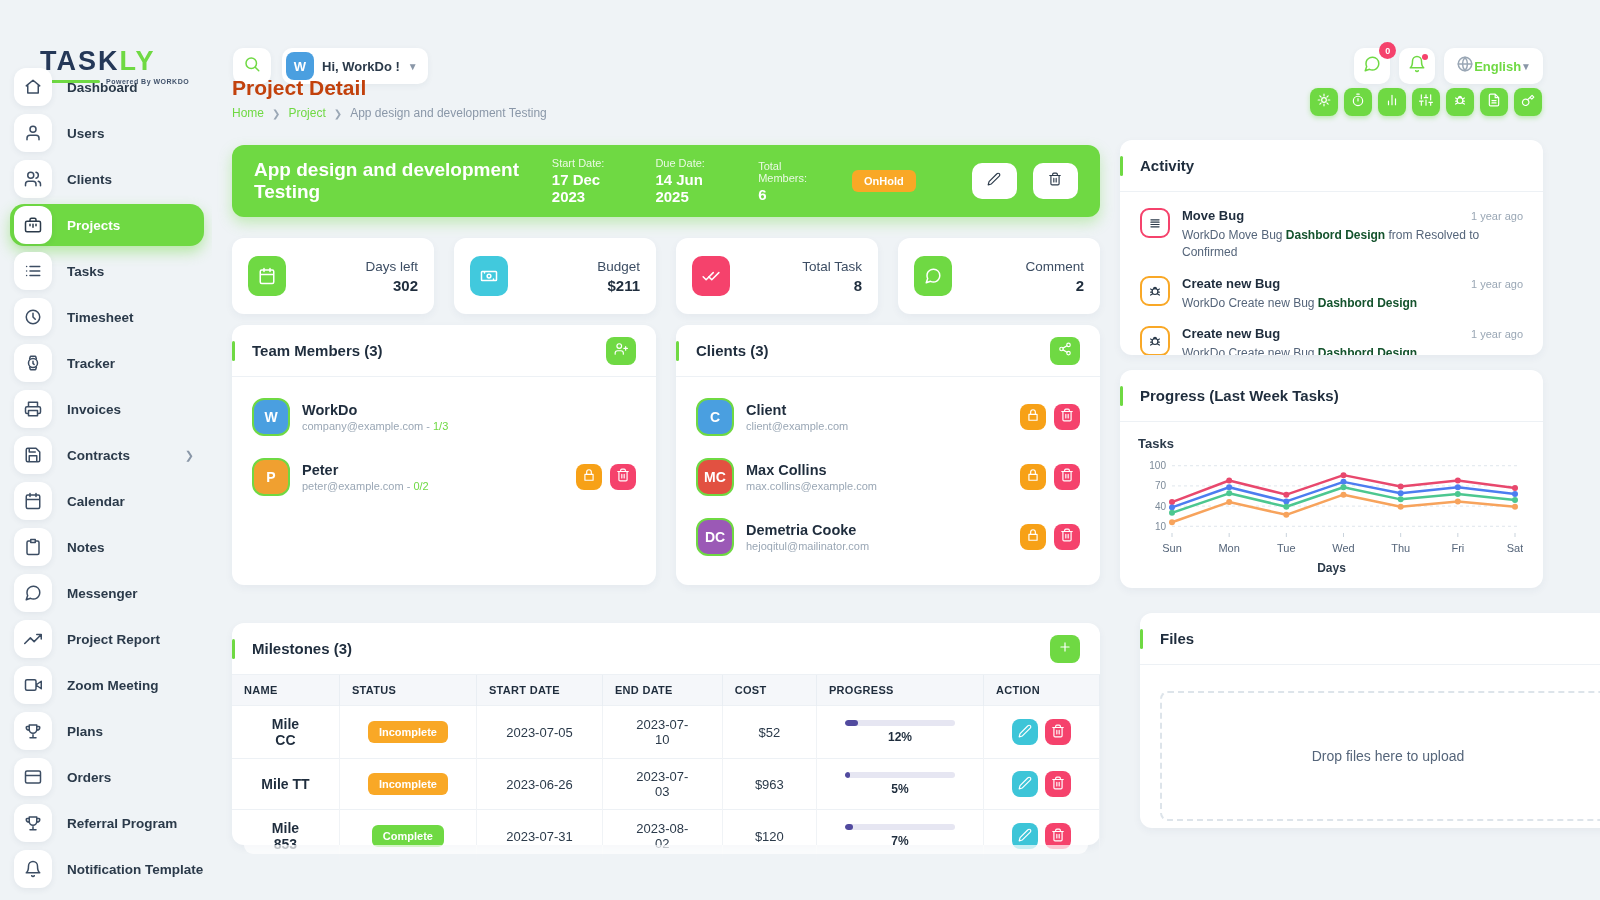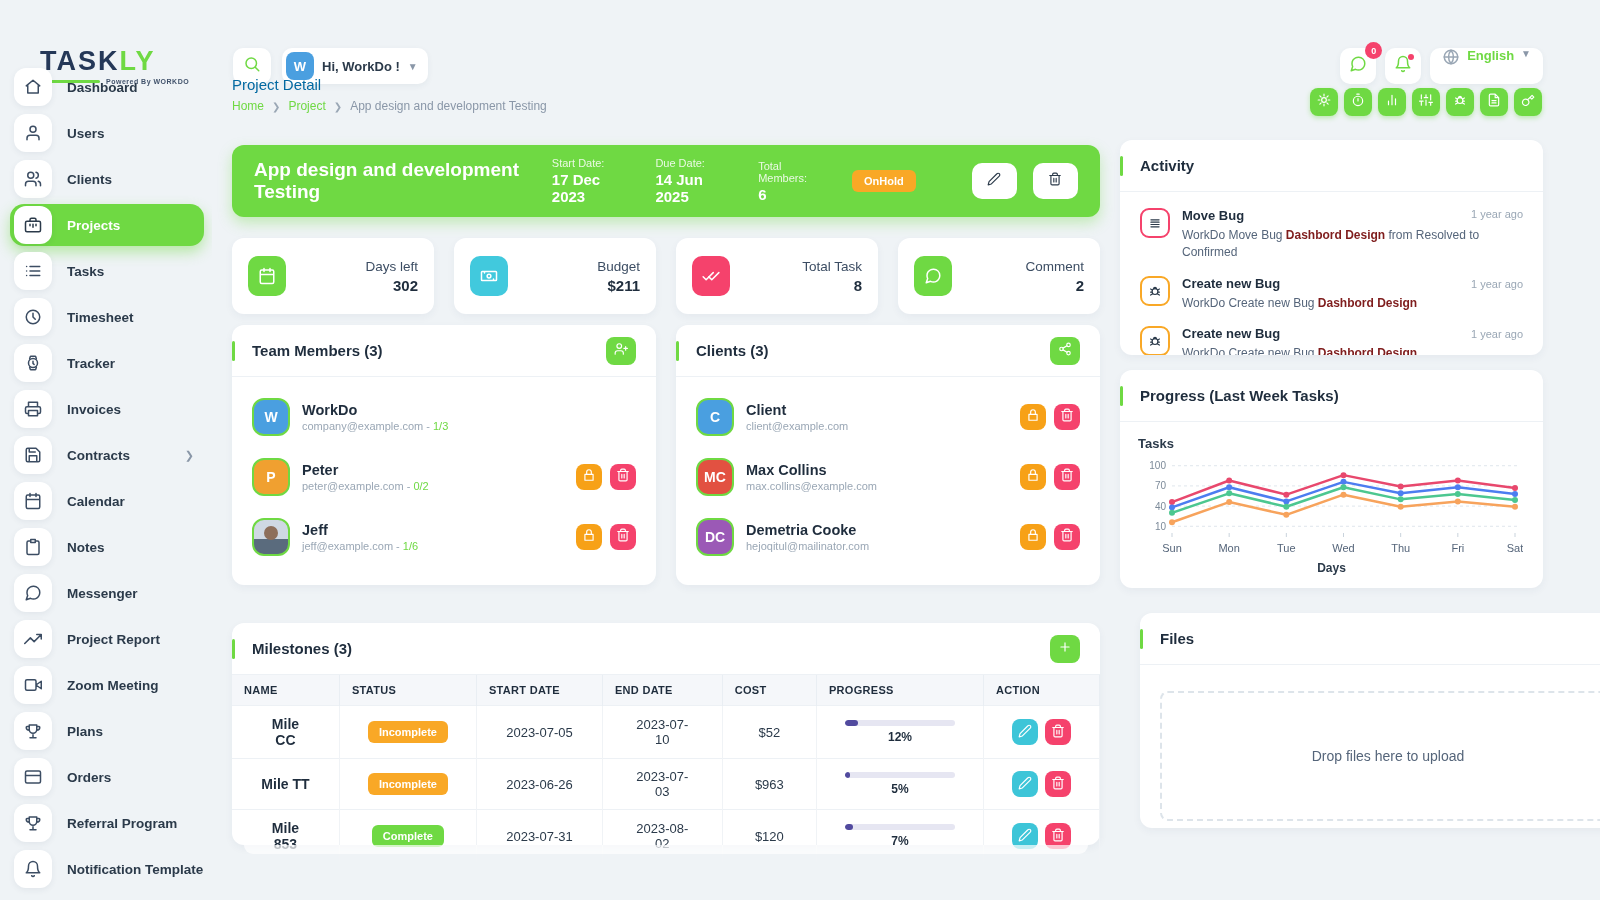--- a/index.html
+++ b/index.html
@@ -17,39 +17,39 @@
   .iconbtn-white { background:#fff; border-radius:10px; box-shadow:0 2px 6px rgba(40,60,90,.06); display:flex; align-items:center; justify-content:center; cursor:pointer; }
   .search-btn { width:38px; height:36px; margin-left:23px; color:#6fd943; }
   .greet { height:36px; background:#fff; border-radius:10px; box-shadow:0 2px 6px rgba(40,60,90,.06); display:flex; align-items:center; gap:8px; padding:0 10px 0 4px; margin-left:11px; cursor:pointer; }
   .greet .av { width:28px; height:28px; border-radius:8px; background:#4a9fe0; color:#fff; font-size:13px; font-weight:bold; display:flex; align-items:center; justify-content:center; }
   .greet .gtxt { font-size:13px; font-weight:bold; color:#2b3a4a; }
   .chev { color:#8a97a8; font-size:10px; }
   .top-right { margin-left:auto; display:flex; align-items:center; gap:9px; padding-right:57px; }
   .round-ic { width:36px; height:36px; position:relative; color:#6fd943; }
   .badge { position:absolute; top:-6px; right:-6px; min-width:17px; height:17px; border-radius:9px; background:#f5426c; color:#fff; font-size:9px; font-weight:bold; display:flex; align-items:center; justify-content:center; padding:0 4px; }
   .dot { position:absolute; top:6px; right:7px; width:6px; height:6px; border-radius:50%; background:#f5426c; }
-  .lang { height:36px; background:#fff; border-radius:10px; box-shadow:0 2px 6px rgba(40,60,90,.06); display:flex; align-items:flex-start; gap:7px; padding:0 12px; cursor:pointer; }
+  .lang { height:36px; background:#fff; border-radius:10px; box-shadow:0 2px 6px rgba(40,60,90,.06); display:flex; align-items:center; gap:0; padding:0 12px; cursor:pointer; }
   .lang .globe { color:#9aa7b5; }
   .lang .ltxt { color:#6fd943; font-size:13px; font-weight:bold; }
 
   
   .sidebar { position:absolute; left:0; top:62px; width:212px; height:838px; overflow:hidden; }
   .side-item { display:flex; align-items:center; gap:15px; height:42px; margin:4px 8px 4px 10px; padding-left:4px; cursor:pointer; position:relative; }
   .side-ico { width:38px; height:38px; background:#fff; border-radius:12px; box-shadow:0 2px 6px rgba(40,60,90,.07); display:flex; align-items:center; justify-content:center; color:#3c4d63; flex:0 0 38px; }
   .side-label { font-size:13.5px; font-weight:bold; color:#2b3a4a; white-space:nowrap; }
   .side-item.active { background:#6fd943; border-radius:14px; box-shadow:0 6px 14px rgba(111,217,67,.45); padding-left:4px; }
   .side-item.active .side-ico { background:#fff; color:#2b3a4a; }
   .side-item.active .side-label { color:#fff; }
   .side-chev { margin-left:auto; margin-right:10px; color:#8a97a8; font-size:11px; }
   svg.ic { width:18px; height:18px; }
   svg.ic-sm { width:14px; height:14px; }
 
   
   .main { position:absolute; left:232px; top:76px; width:868px; }
-  .page-title { font-size:15px; font-weight:normal; color:#0369a1; }
+  .page-title { font-size:21px; font-weight:bold; color:#c2410c; }
   .crumbs { margin-top:6px; font-size:12px; display:flex; gap:8px; align-items:center; }
   .crumbs .c-link { color:#6fd943; cursor:pointer; }
   .crumbs .c-sep { color:#9aa7b5; font-size:10px; }
   .crumbs .c-cur { color:#8a97a8; }
 
   .mini-toolbar { position:absolute; left:1310px; top:88px; display:flex; gap:6px; }
   .tb-btn { width:28px; height:28px; background:#6fd943; border-radius:8px; color:#fff; display:flex; align-items:center; justify-content:center; cursor:pointer; box-shadow:0 2px 5px rgba(111,217,67,.4); }
 
   .banner { position:absolute; left:232px; top:145px; width:868px; height:72px; background:#6fd943; border-radius:12px; display:flex; align-items:center; padding:0 22px; box-shadow:0 6px 14px rgba(111,217,67,.35); }
   .banner-title { font-size:19px; font-weight:bold; color:#fff; width:330px; }
@@ -104,21 +104,21 @@
   .row-actions { display:flex; gap:7px; }
 
   
   #activity-card { left:1120px; top:140px; width:423px; height:215px; overflow:hidden; }
   .act-list { padding:16px 20px 0 20px; }
   .act-item { display:flex; margin-bottom:14px; }
   .act-ico { width:30px; height:30px; border-radius:9px; border:2px solid; background:#fff; display:flex; align-items:center; justify-content:center; color:#2b3a4a; flex:0 0 30px; }
   .act-body { margin-left:12px; flex:1; }
   .act-title { font-size:13px; font-weight:bold; color:#1f2d3d; }
   .act-desc { font-size:12px; color:#55657a; margin-top:4px; line-height:1.45; }
-  .act-desc b { color:#7f1d1d; }
+  .act-desc b { color:#14532d; }
   .act-time { font-size:11px; color:#9aa7b5; white-space:nowrap; margin-left:8px; }
 
   #progress-card { left:1120px; top:370px; width:423px; height:218px; }
   .chart-wrap { padding:14px 18px 0 18px; }
   .chart-axis-title { font-size:13px; font-weight:bold; color:#2b3a4a; }
   .chart-xlabel { text-align:center; font-size:12px; font-weight:bold; color:#2b3a4a; margin-top:2px; }
 
   #files-card { left:1140px; top:613px; width:496px; height:215px; }
   .dropzone { margin:26px 20px 0 20px; height:130px; border:2px dashed #dde4ea; border-radius:8px; display:flex; align-items:center; justify-content:center; cursor:pointer; }
   .drop-txt { font-size:14px; color:#55657a; }
@@ -464,39 +464,20 @@
         <span class="p-info">
       <div class="p-name">WorkDo</div>
       <div class="p-mail">company@example.com - <span class="p-ratio">1/3</span></div>
     </span>
       </div>
       <div class="p-row">
         <span class="p-av" style="background:#f0a030">P</span>
         <span class="p-info">
       <div class="p-name">Peter</div>
       <div class="p-mail">peter@example.com - <span class="p-ratio">0/2</span></div>
-    </span>
-        <span class="p-actions">
-       <span class="sq-btn sq-orange">
-            <span><svg class="ic-sm" viewBox="0 0 24 24" fill="none" stroke="currentColor" stroke-width="2" stroke-linecap="round" stroke-linejoin="round">
-                <path d="M5 11h14v10H5zM8 11V7a4 4 0 0 1 8 0v4"></path>
-              </svg></span>
-          </span>
-       <span class="sq-btn sq-pink">
-            <span><svg class="ic-sm" viewBox="0 0 24 24" fill="none" stroke="currentColor" stroke-width="2" stroke-linecap="round" stroke-linejoin="round">
-                <path d="M3 6h18M8 6V4a2 2 0 0 1 2-2h4a2 2 0 0 1 2 2v2M19 6v14a2 2 0 0 1-2 2H7a2 2 0 0 1-2-2V6M10 11v6M14 11v6"></path>
-              </svg></span>
-          </span>
-     </span>
-      </div>
-      <div class="p-row">
-        <span class="p-av photo"></span>
-        <span class="p-info">
-      <div class="p-name">Jeff</div>
-      <div class="p-mail">jeff@example.com - <span class="p-ratio">1/6</span></div>
     </span>
         <span class="p-actions">
        <span class="sq-btn sq-orange">
             <span><svg class="ic-sm" viewBox="0 0 24 24" fill="none" stroke="currentColor" stroke-width="2" stroke-linecap="round" stroke-linejoin="round">
                 <path d="M5 11h14v10H5zM8 11V7a4 4 0 0 1 8 0v4"></path>
               </svg></span>
           </span>
        <span class="sq-btn sq-pink">
             <span><svg class="ic-sm" viewBox="0 0 24 24" fill="none" stroke="currentColor" stroke-width="2" stroke-linecap="round" stroke-linejoin="round">
                 <path d="M3 6h18M8 6V4a2 2 0 0 1 2-2h4a2 2 0 0 1 2 2v2M19 6v14a2 2 0 0 1-2 2H7a2 2 0 0 1-2-2V6M10 11v6M14 11v6"></path>
@@ -692,21 +673,21 @@
     <span class="card-title">Activity</span>
   </div>
   <div class="act-list" id="activity-list">
       <div class="act-item">
         <span class="act-ico" style="border-color:#f5426c">
           <svg class="ic-sm" viewBox="0 0 24 24" fill="none" stroke="currentColor" stroke-width="2" stroke-linecap="round" stroke-linejoin="round">
             <path d="M5 6.5h14M5 10.5h14M5 14.5h14M5 18.5h14"></path>
           </svg>
         </span>
     <span class="act-body">
-      <div style="display:flex;align-items:flex-start;">
+      <div style="display:flex;align-items:center;">
         <span class="act-title">Move Bug</span>
         <span class="act-time" style="margin-left:auto">1 year ago</span>
       </div>
       <div class="act-desc">WorkDo Move Bug <b>Dashbord Design</b> from Resolved to Confirmed</div>
     </span>
       </div>
       <div class="act-item">
         <span class="act-ico" style="border-color:#f9a826">
           <svg class="ic-sm" viewBox="0 0 24 24" fill="none" stroke="currentColor" stroke-width="2" stroke-linecap="round" stroke-linejoin="round">
             <path d="M12 8V5.5M7.5 10.5L4.5 8.5M7.5 14H4.5M7.5 17l-3 2M16.5 10.5l3-2M16.5 14h3M16.5 17l3 2M9.5 8a2.5 2.5 0 0 1 5 0"></path>

